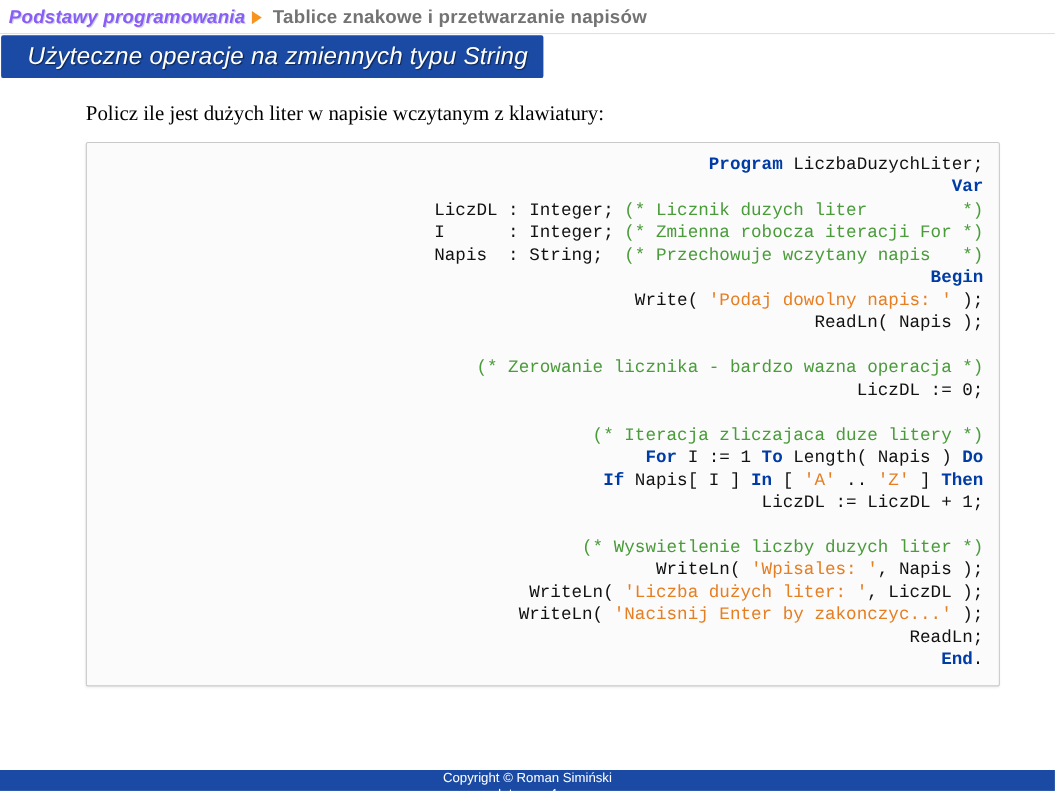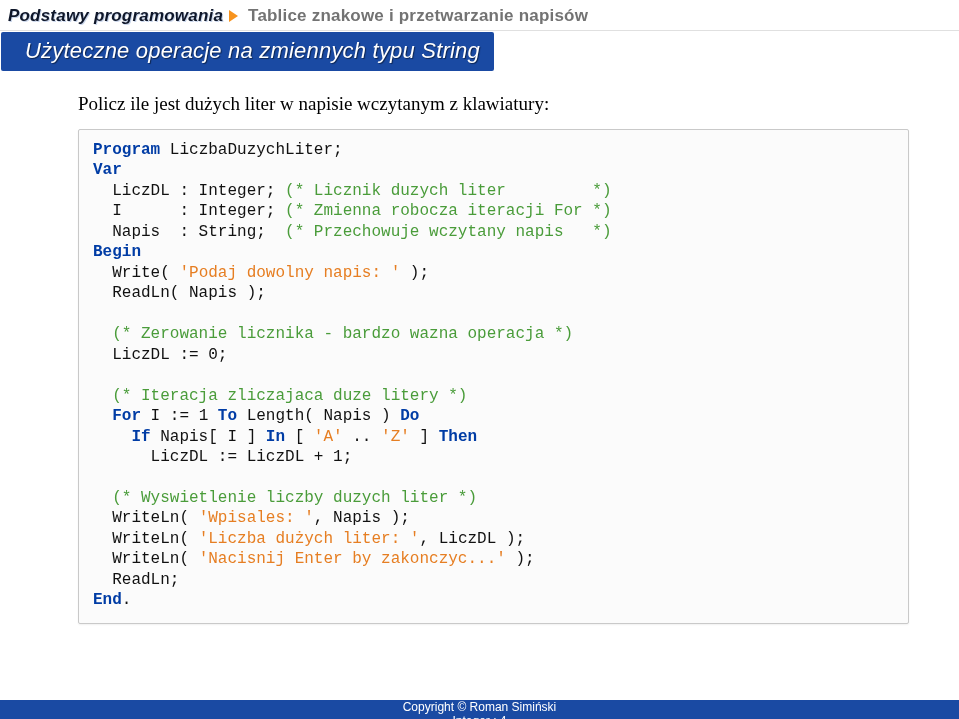--- a/index.html
+++ b/index.html
@@ -14,21 +14,21 @@
   .header {
     display: flex;
     align-items: center;
     padding: 6px 8px 4px 8px;
     border-bottom: 1px solid #e0e0e0;
   }
   .brand {
     font-size: 17px;
     font-weight: bold;
     font-style: italic;
-    color: #0f172a;
+    color: #8b5cf6;
     text-shadow: 1px 1px 0 #cad6eb;
     letter-spacing: 0.2px;
   }
   .brand-arrow {
     display: inline-block;
     width: 0; height: 0;
     border-top: 6px solid transparent;
     border-bottom: 6px solid transparent;
     border-left: 9px solid #f7931e;
     margin: 0 10px 0 6px;
@@ -62,20 +62,21 @@
     font-size: 19px;
     color: #000;
     margin-bottom: 14px;
   }
   .codebox {
     border: 1px solid #c9c9c9;
     background: #fbfbfb;
     padding: 10px 14px 12px 14px;
     border-radius: 2px;
     box-shadow: 0 1px 2px rgba(0,0,0,0.06);
+    text-align: right;
   }
   .codebox pre {
     font-family: "Courier New", monospace;
     font-size: 16px;
     line-height: 1.28;
     white-space: pre;
     color: #111;
   }
   .kw { color: #003ca5; font-weight: bold; }
   .cmt { color: #4a9c3a; }

